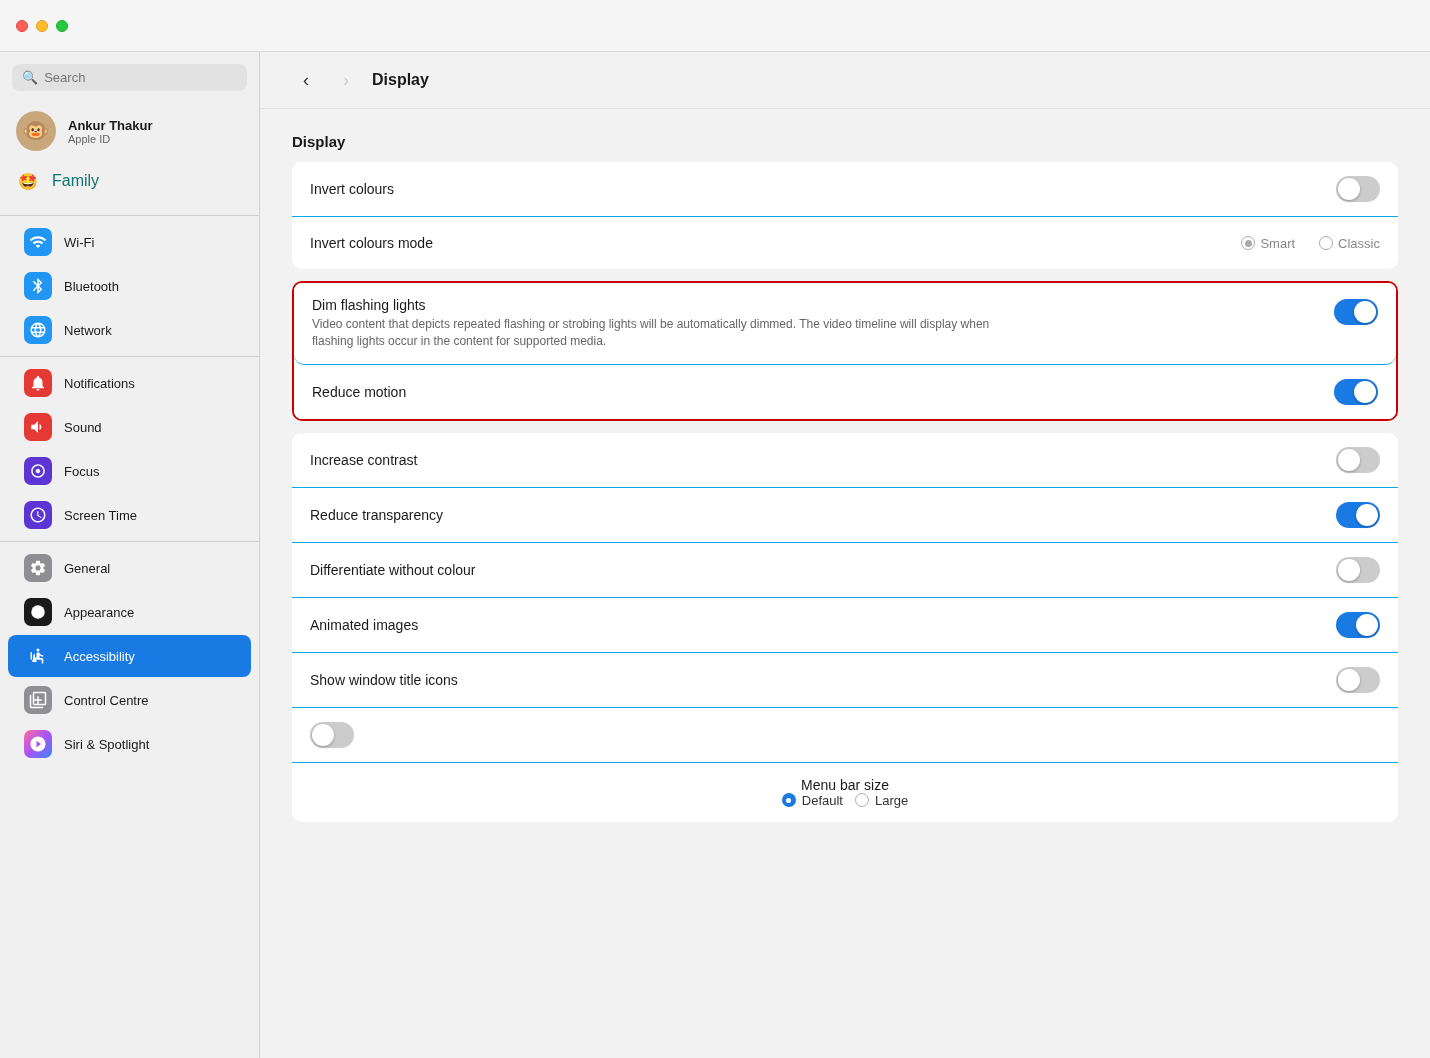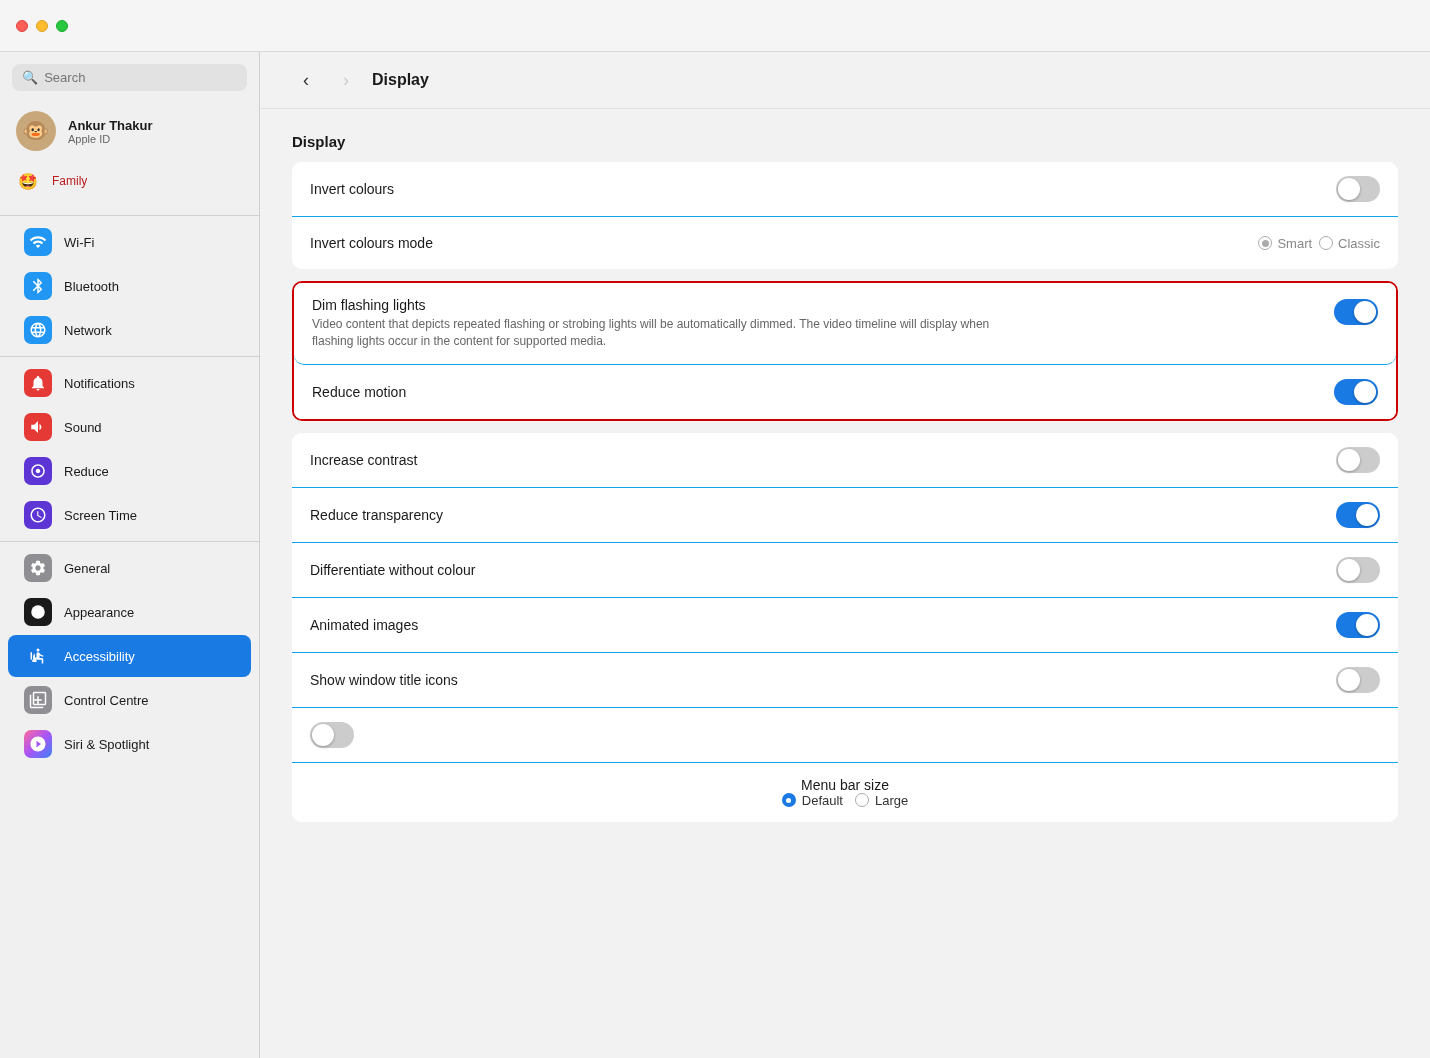--- a/index.html
+++ b/index.html
@@ -95,21 +95,21 @@
       padding: 6px 16px;
       gap: 12px;
       margin-bottom: 12px;
     }
     .family-avatar {
       width: 24px; height: 24px;
       border-radius: 50%;
       font-size: 16px;
       display: flex; align-items: center; justify-content: center;
     }
-    .family-label { font-size: 12px; color: #b91c1c; }
+    .family-label { font-size: 16px; color: #0f766e; }
 
     .sidebar-divider {
       height: 1px;
       background: #d0d0d0;
       margin: 4px 0;
     }
 
     .sidebar-item {
       display: flex;
       align-items: center;
@@ -213,21 +213,21 @@
       top: 2px;
       box-shadow: 0 1px 3px rgba(0,0,0,0.3);
       transition: left 0.15s;
     }
     .toggle.on .toggle-knob { left: 20px; }
     .toggle.off .toggle-knob { left: 2px; }
 
     
     .radio-group {
       display: flex;
-      gap: 7px;
+      gap: 24px;
       align-items: center;
     }
     .radio-option {
       display: flex;
       align-items: center;
       gap: 5px;
       font-size: 13px;
       color: #888;
     }
     .radio-circle {
@@ -373,21 +373,21 @@
       </div>
       <span class="sidebar-item-label">Sound</span>
     </div>
 
     <div class="sidebar-item">
       <div class="sidebar-icon" style="background:#5c35d4;">
         <svg width="18" height="18" viewBox="0 0 24 24" fill="white">
             <path d="M12 3c-4.97 0-9 4.03-9 9s4.03 9 9 9 9-4.03 9-9-4.03-9-9-9zm0 16c-3.86 0-7-3.14-7-7s3.14-7 7-7 7 3.14 7 7-3.14 7-7 7zm0-10c-1.66 0-3 1.34-3 3s1.34 3 3 3 3-1.34 3-3-1.34-3-3-3z"></path>
           </svg>
       </div>
-      <span class="sidebar-item-label">Reduce</span>
+      <span class="sidebar-item-label">Focus</span>
     </div>
 
     <div class="sidebar-item">
       <div class="sidebar-icon" style="background:#5c35d4;">
         <svg width="18" height="18" viewBox="0 0 24 24" fill="white">
             <path d="M11.99 2C6.47 2 2 6.48 2 12s4.47 10 9.99 10C17.52 22 22 17.52 22 12S17.52 2 11.99 2zM12 20c-4.42 0-8-3.58-8-8s3.58-8 8-8 8 3.58 8 8-3.58 8-8 8zm.5-13H11v6l5.25 3.15.75-1.23-4.5-2.67V7z"></path>
           </svg>
       </div>
       <span class="sidebar-item-label">Screen Time</span>
     </div>

